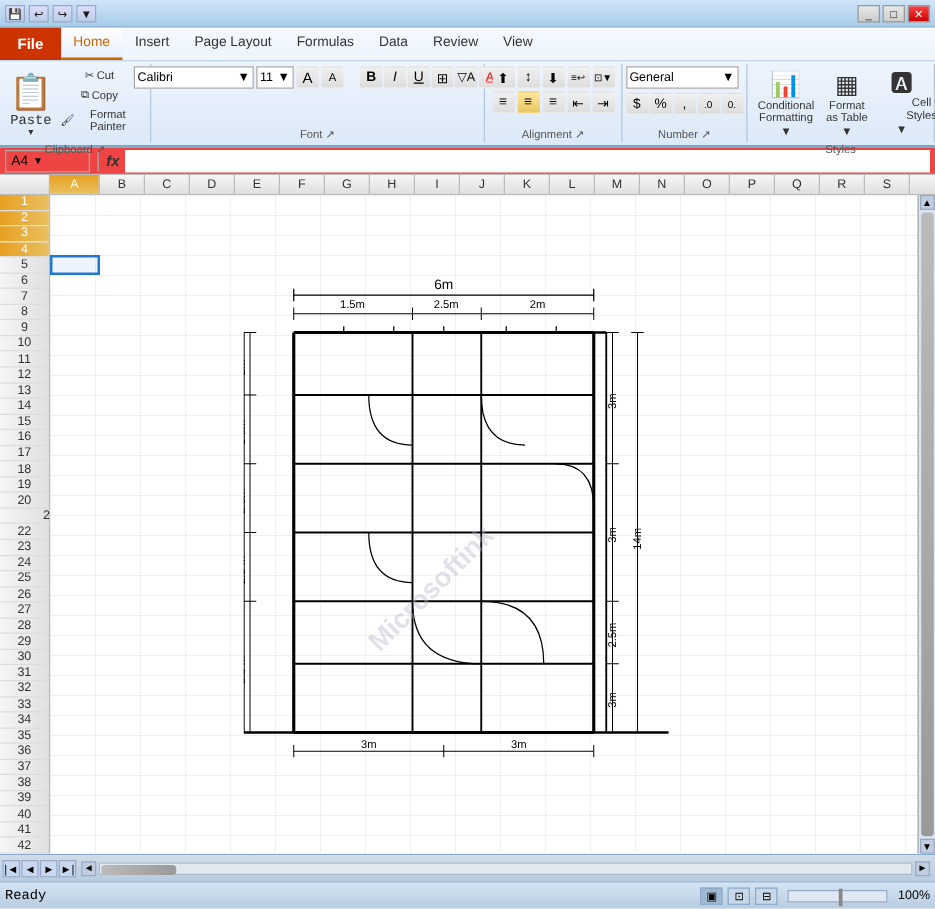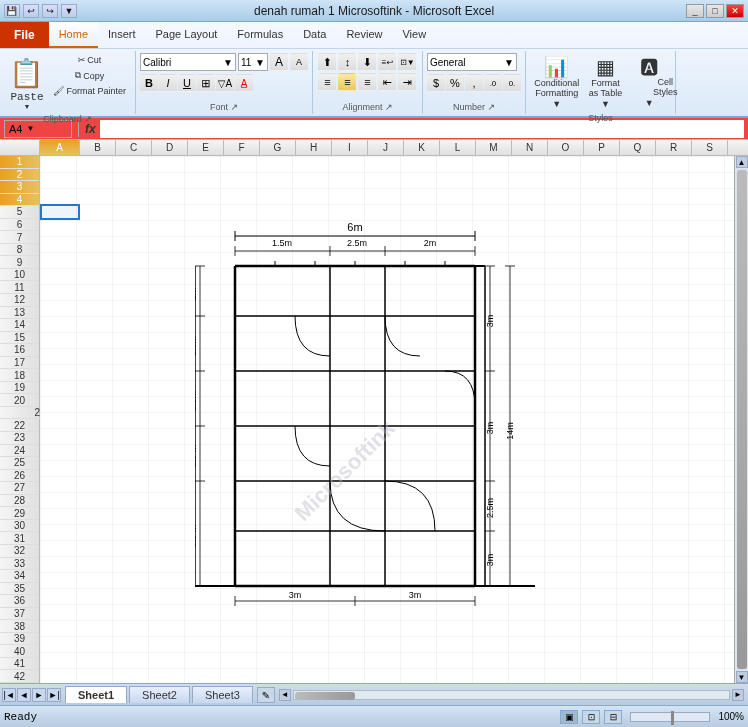--- a/index.html
+++ b/index.html
@@ -252,21 +252,20 @@
 </head>
 <body>
 
 <div id="title-bar">
   <div class="quick-access">
     <div class="qa-btn">💾</div>
     <div class="qa-btn">↩</div>
     <div class="qa-btn">↪</div>
     <div class="qa-btn">▼</div>
   </div>
-  <span>denah rumah 1 Microsoftink - Microsoft Excel</span>
   <div class="win-controls">
     <div class="win-btn">_</div>
     <div class="win-btn">□</div>
     <div class="win-btn" style="background:linear-gradient(to bottom,#f44,#c00);color:white;">✕</div>
   </div>
 </div>
 
 <div id="ribbon">
 
   <div id="file-tab-row">
@@ -304,21 +303,21 @@
           </div>
         </div>
       </div>
       <div class="ribbon-group-label">
         <span>Clipboard</span>
         <span style="cursor:pointer;">↗</span>
       </div>
     </div>
 
     <div class="ribbon-group" style="min-width:140px;">
-      <div class="ribbon-group-content" style="flex-direction:column;gap:2px;">
+      <div class="ribbon-group-content" style="flex-direction:row;gap:13px;">
         <div class="font-row">
           <div class="font-dropdown">
             <span>Calibri</span>
             <span>▼</span>
           </div>
           <div class="size-dropdown">
             <span>11</span>
             <span>▼</span>
           </div>
           <div class="btn-small" style="font-size:12px;">A</div>
@@ -632,26 +631,20 @@
 
 </div>
 
 <div style="height:22px;background:linear-gradient(to bottom,#d0dce8,#b8cce0);border-top:1px solid #88aacc;display:flex;align-items:center;">
   <div style="display:flex;align-items:center;gap:1px;margin-left:2px;">
     <div class="tab-nav-btn">|◄</div>
     <div class="tab-nav-btn">◄</div>
     <div class="tab-nav-btn">►</div>
     <div class="tab-nav-btn">►|</div>
   </div>
-  <div style="display:flex;align-items:flex-end;margin-left:4px;">
-    <div class="sheet-tab active">Sheet1</div>
-    <div class="sheet-tab">Sheet2</div>
-    <div class="sheet-tab">Sheet3</div>
-    <div style="width:18px;height:16px;background:#c8d8e8;border:1px solid #99aac8;display:flex;align-items:center;justify-content:center;font-size:10px;cursor:pointer;margin-left:2px;">✎</div>
-  </div>
 
   <div style="flex:1;height:14px;margin:0 4px;display:flex;align-items:center;">
     <div style="width:12px;height:12px;background:#c0cce0;border:1px solid #99aac8;display:flex;align-items:center;justify-content:center;font-size:8px;cursor:pointer;">◄</div>
     <div style="flex:1;height:10px;background:#e0e8f0;border:1px solid #aabbcc;margin:0 2px;position:relative;">
       <div style="width:60px;height:8px;background:linear-gradient(to right,#bbb,#999);border-radius:3px;margin:1px;"></div>
     </div>
     <div style="width:12px;height:12px;background:#c0cce0;border:1px solid #99aac8;display:flex;align-items:center;justify-content:center;font-size:8px;cursor:pointer;">►</div>
   </div>
 </div>
 

